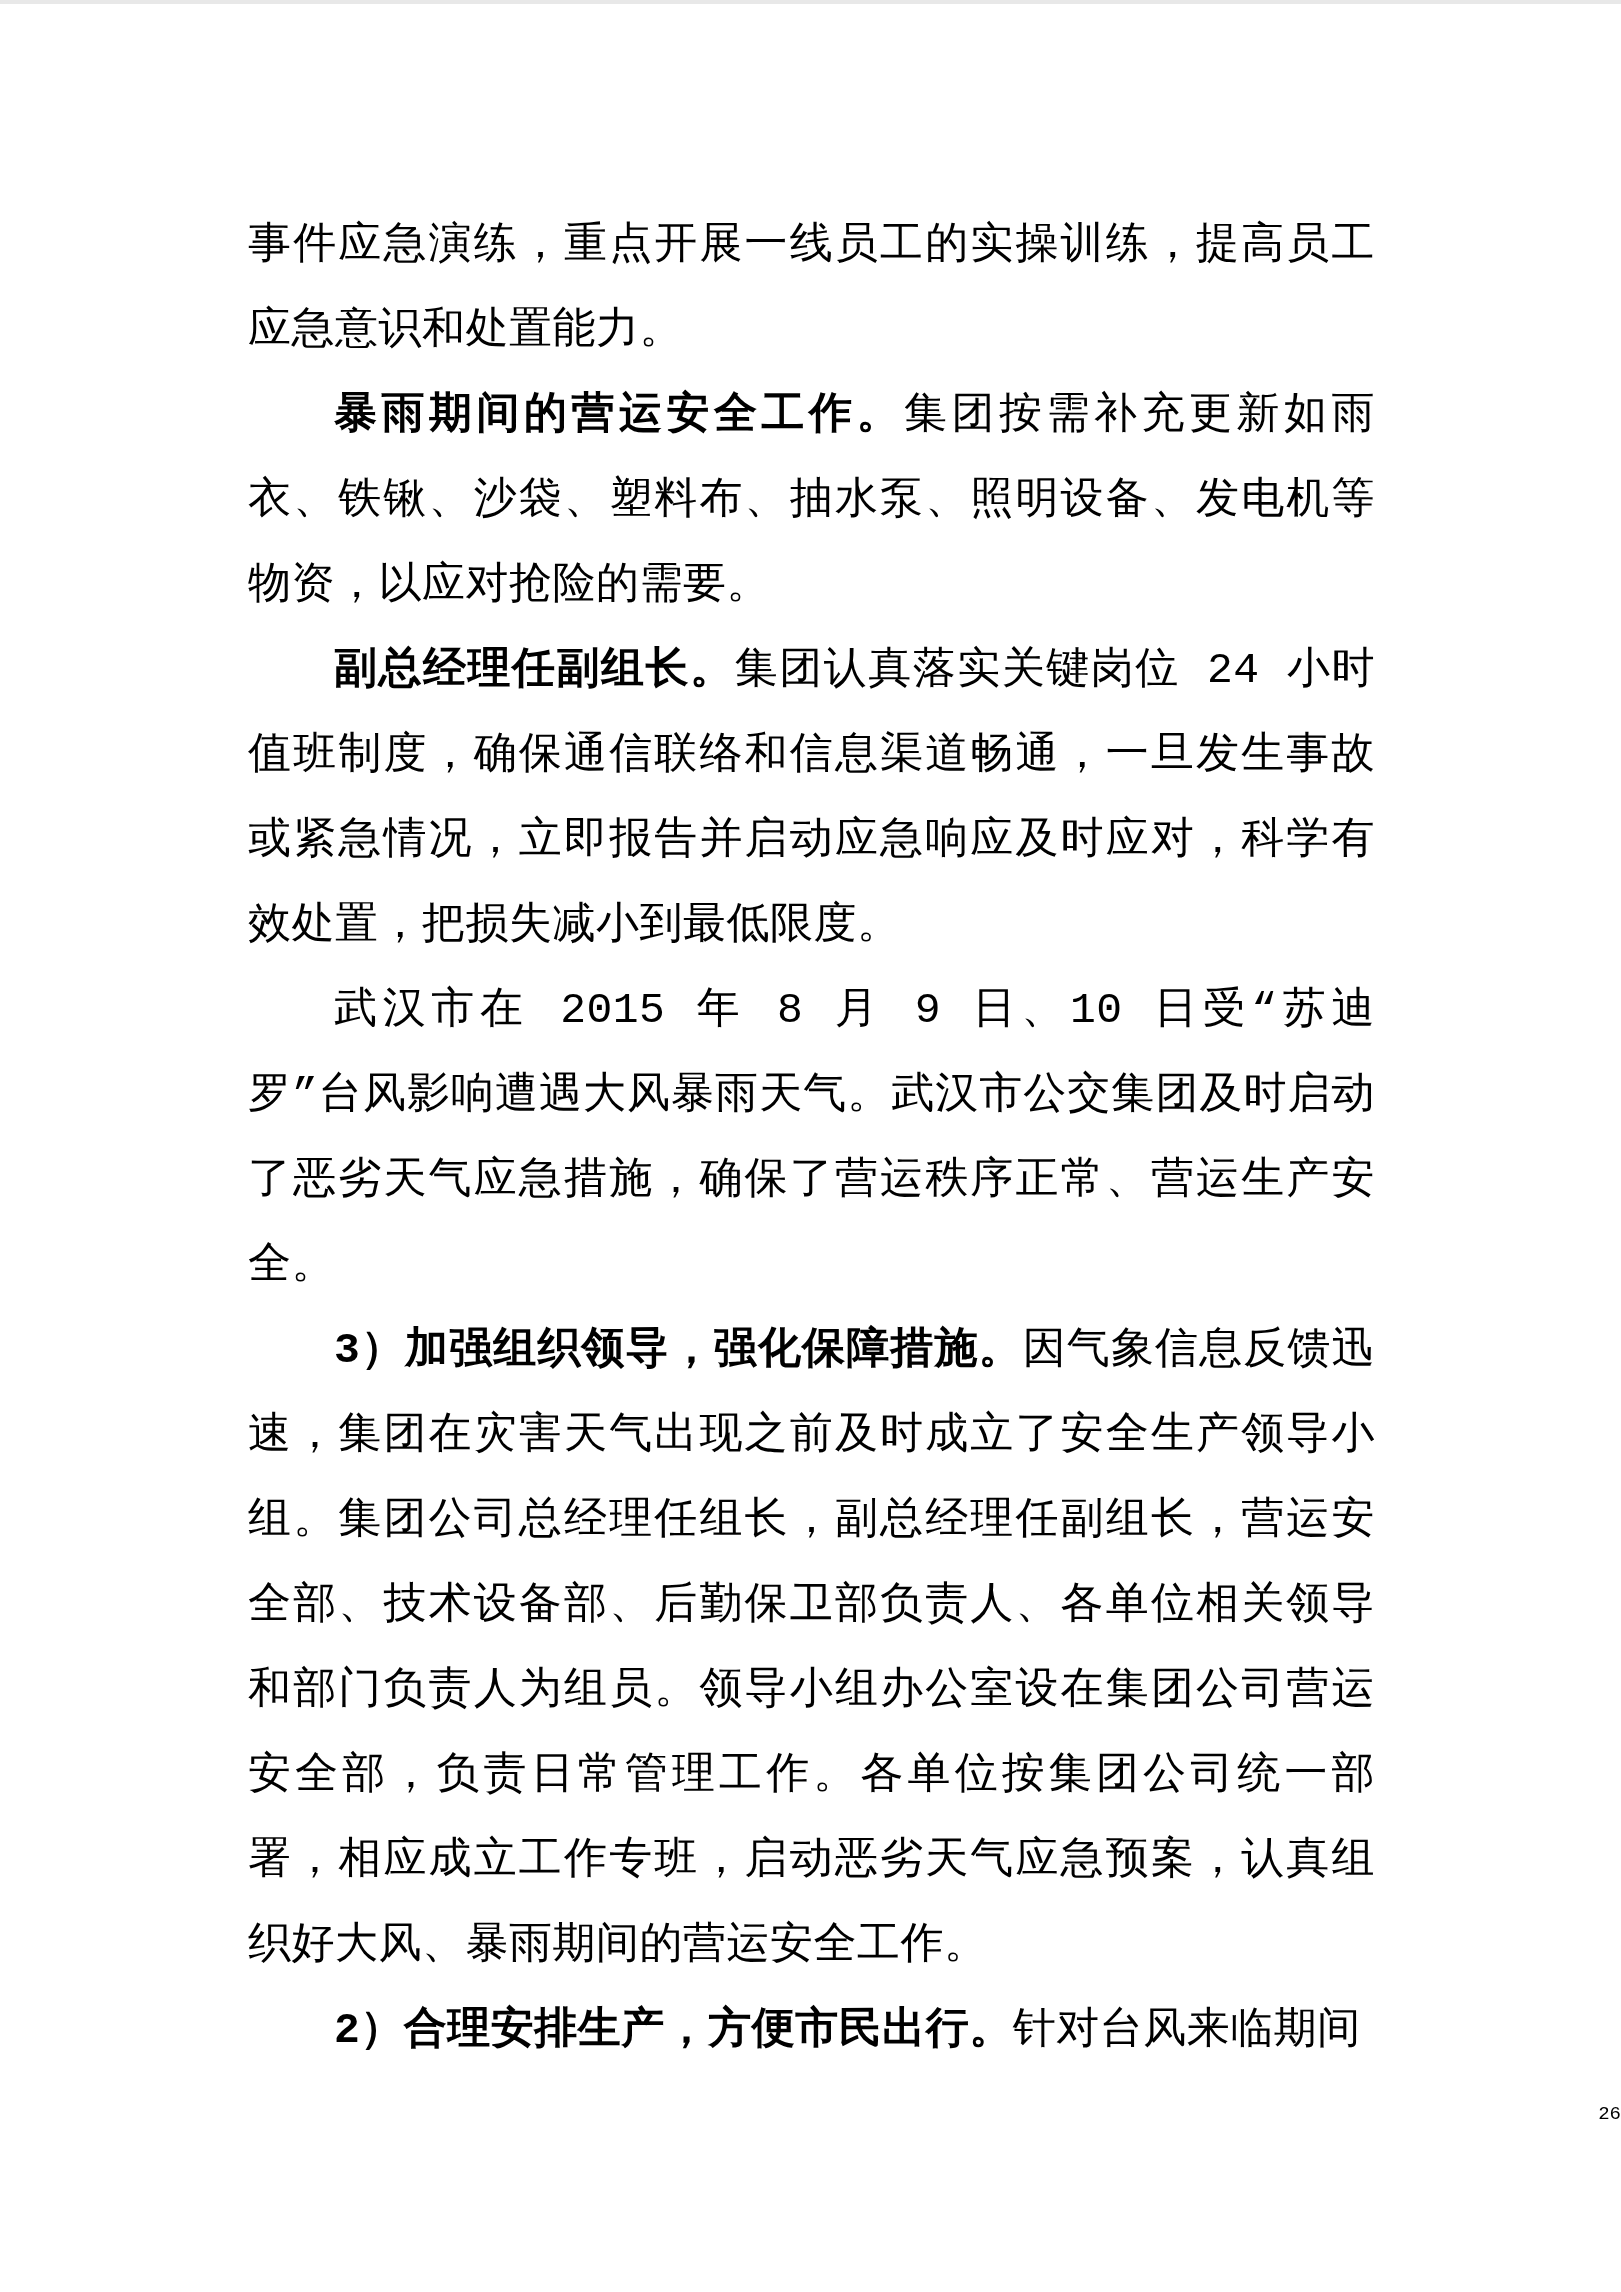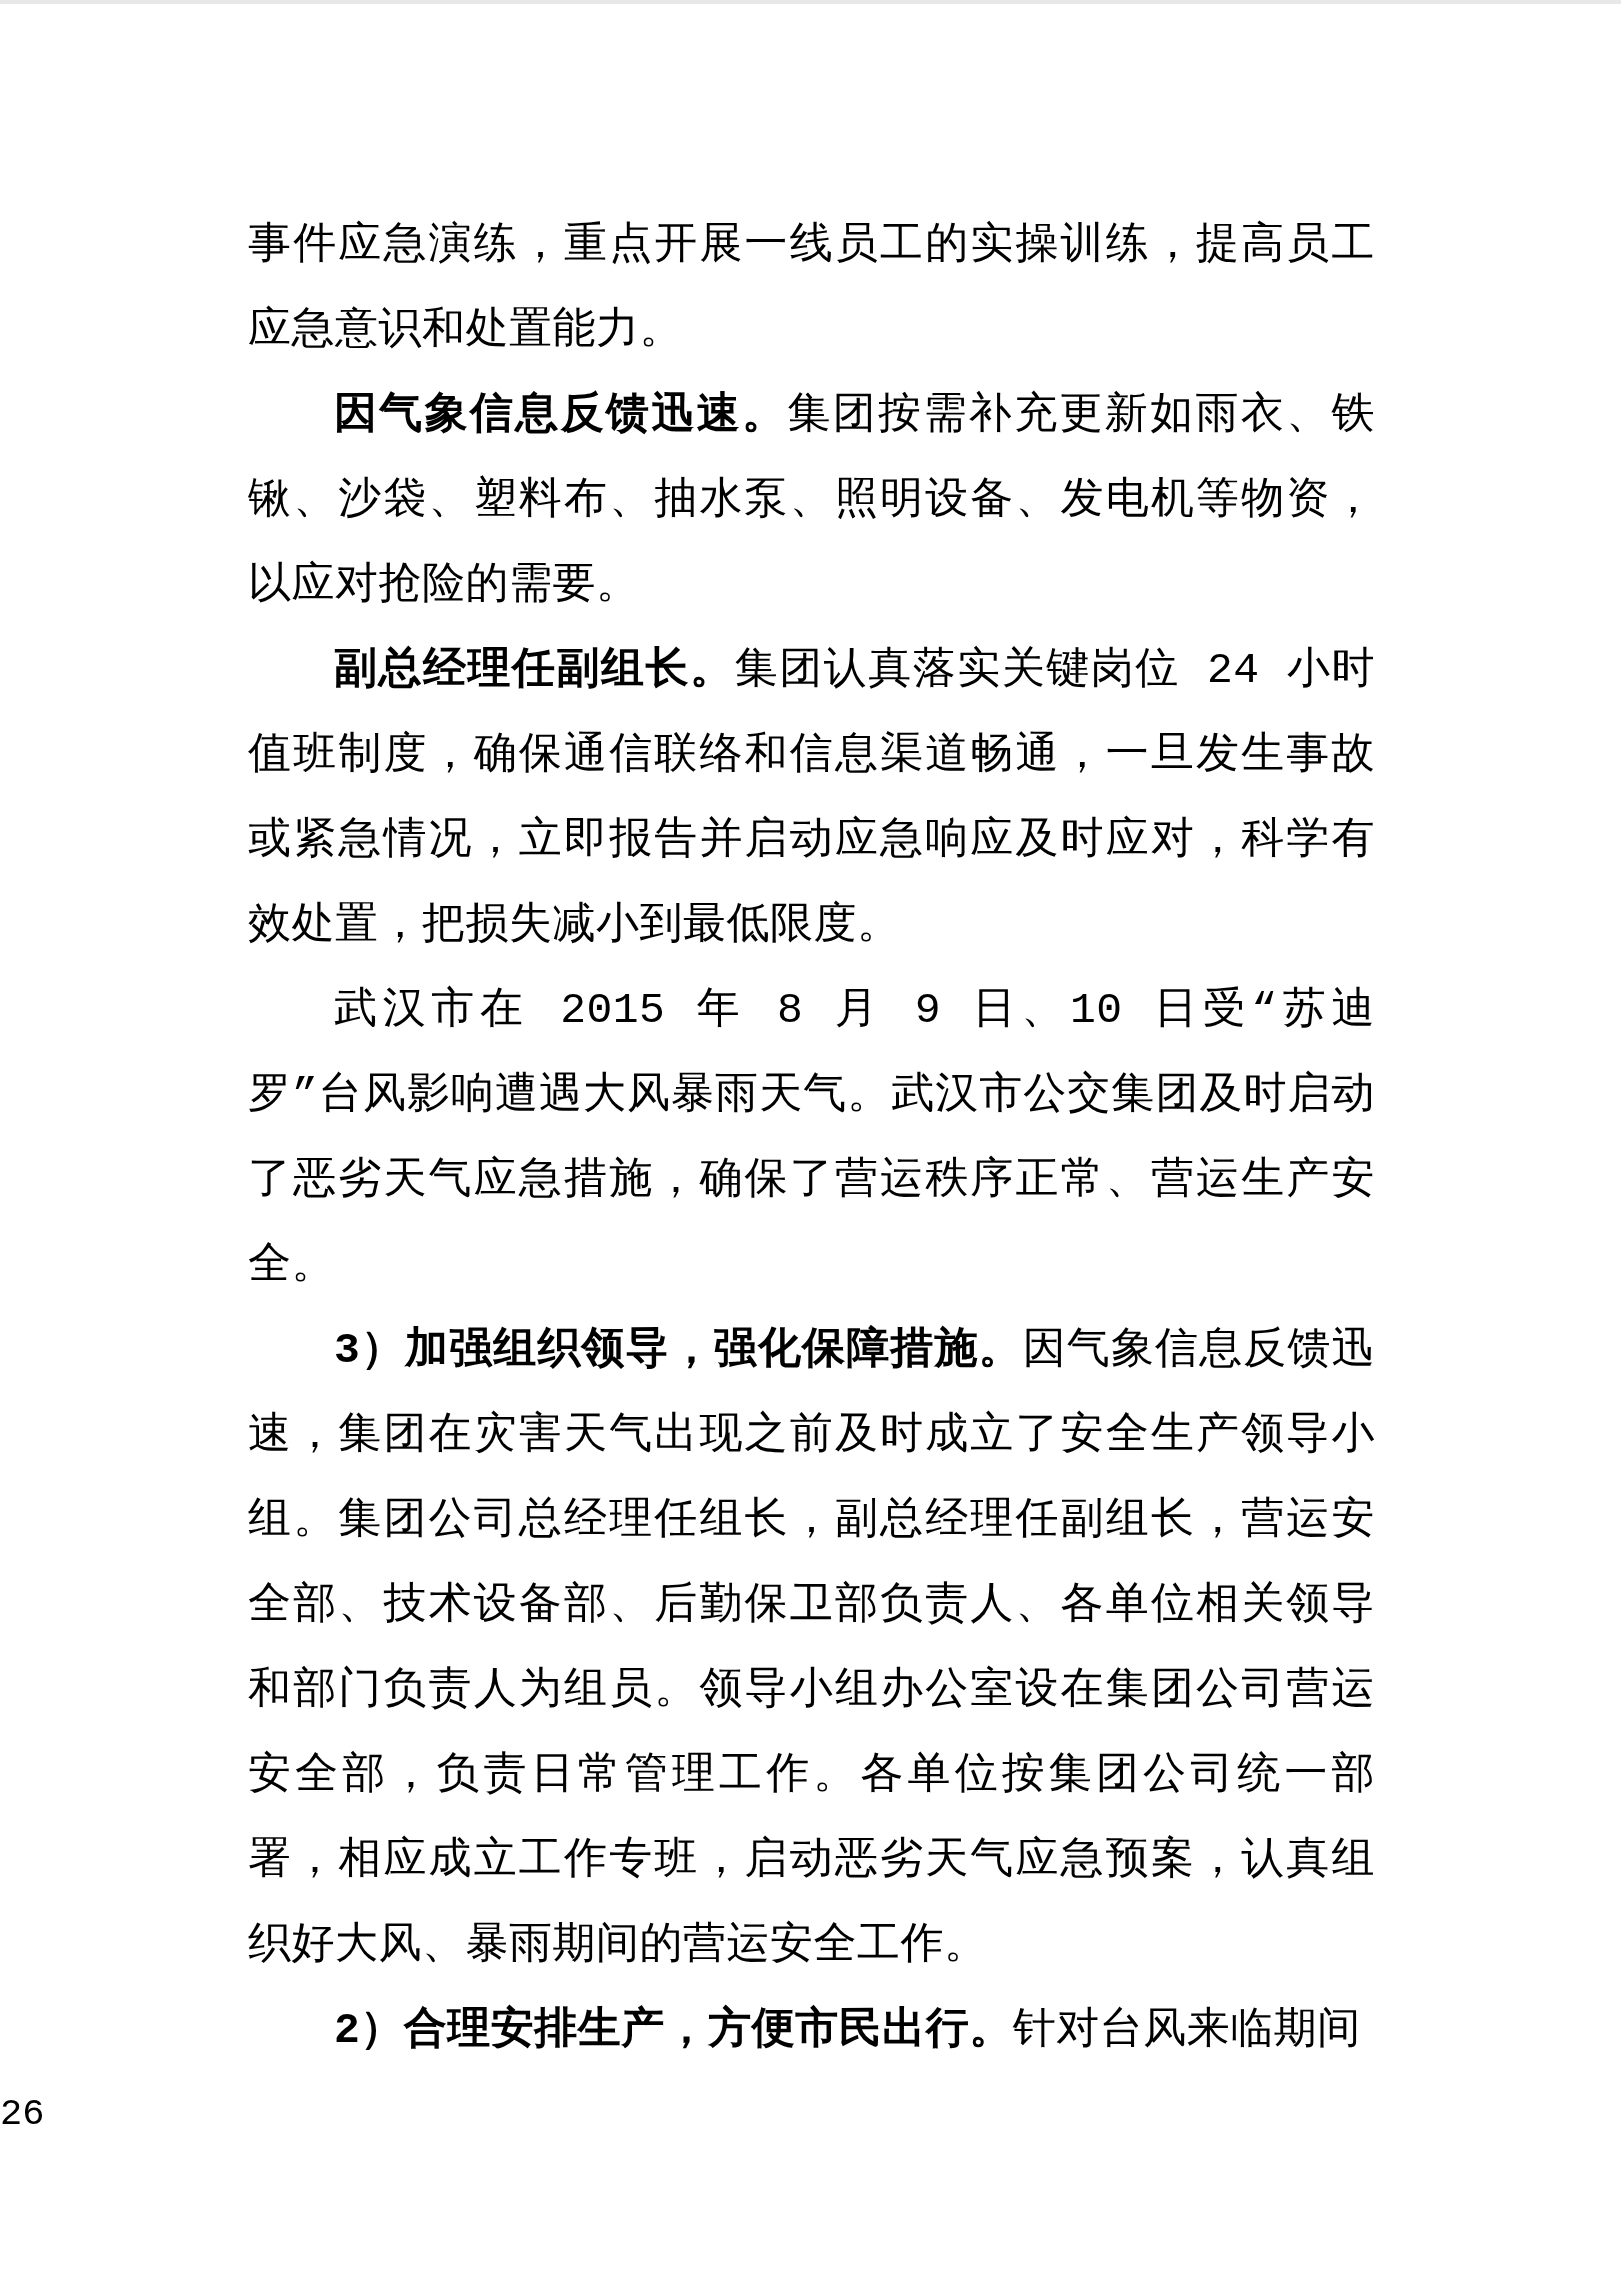--- a/index.html
+++ b/index.html
@@ -36,32 +36,32 @@
   .doc-body p.indent {
     text-indent: 86px;
   }
   .run { font-weight: normal; }
   .run.bold { font-weight: bold; }
   .page-footer {
     position: absolute;
     left: 0;
     top: 2094px;
     width: 100%;
-    text-align: left;
-    font-size: 37px;
+    text-align: right;
+    font-size: 19px;
     line-height: 33px;
   }
 </style>
 </head>
 <body>
 
 <div class="page" style="background: rgb(255, 255, 255); color: rgb(0, 0, 0);">
   <div class="doc-body">
       <p><span class="run">事件应急演练，重点开展一线员工的实操训练，提高员工应急意识和处置能力。</span></p>
-      <p class="indent"><span class="run bold">因气象信息反馈迅速。</span><span class="run">集团按需补充更新如雨衣、铁锹、沙袋、塑料布、抽水泵、照明设备、发电机等物资，以应对抢险的需要。</span></p>
+      <p class="indent"><span class="run bold">暴雨期间的营运安全工作。</span><span class="run">集团按需补充更新如雨衣、铁锹、沙袋、塑料布、抽水泵、照明设备、发电机等物资，以应对抢险的需要。</span></p>
       <p class="indent"><span class="run bold">副总经理任副组长。</span><span class="run">集团认真落实关键岗位 24 小时值班制度，确保通信联络和信息渠道畅通，一旦发生事故或紧急情况，立即报告并启动应急响应及时应对，科学有效处置，把损失减小到最低限度。</span></p>
       <p class="indent"><span class="run">武汉市在 2015 年 8 月 9 日、10 日受“苏迪罗”台风影响遭遇大风暴雨天气。武汉市公交集团及时启动了恶劣天气应急措施，确保了营运秩序正常、营运生产安全。</span></p>
       <p class="indent"><span class="run bold">3）加强组织领导，强化保障措施。</span><span class="run">因气象信息反馈迅速，集团在灾害天气出现之前及时成立了安全生产领导小组。集团公司总经理任组长，副总经理任副组长，营运安全部、技术设备部、后勤保卫部负责人、各单位相关领导和部门负责人为组员。领导小组办公室设在集团公司营运安全部，负责日常管理工作。各单位按集团公司统一部署，相应成立工作专班，启动恶劣天气应急预案，认真组织好大风、暴雨期间的营运安全工作。</span></p>
       <p class="indent"><span class="run bold">2）合理安排生产，方便市民出行。</span><span class="run">针对台风来临期间</span></p>
     </div>
   <div class="page-footer">
     <span>26</span>
   </div>
 </div>
 

